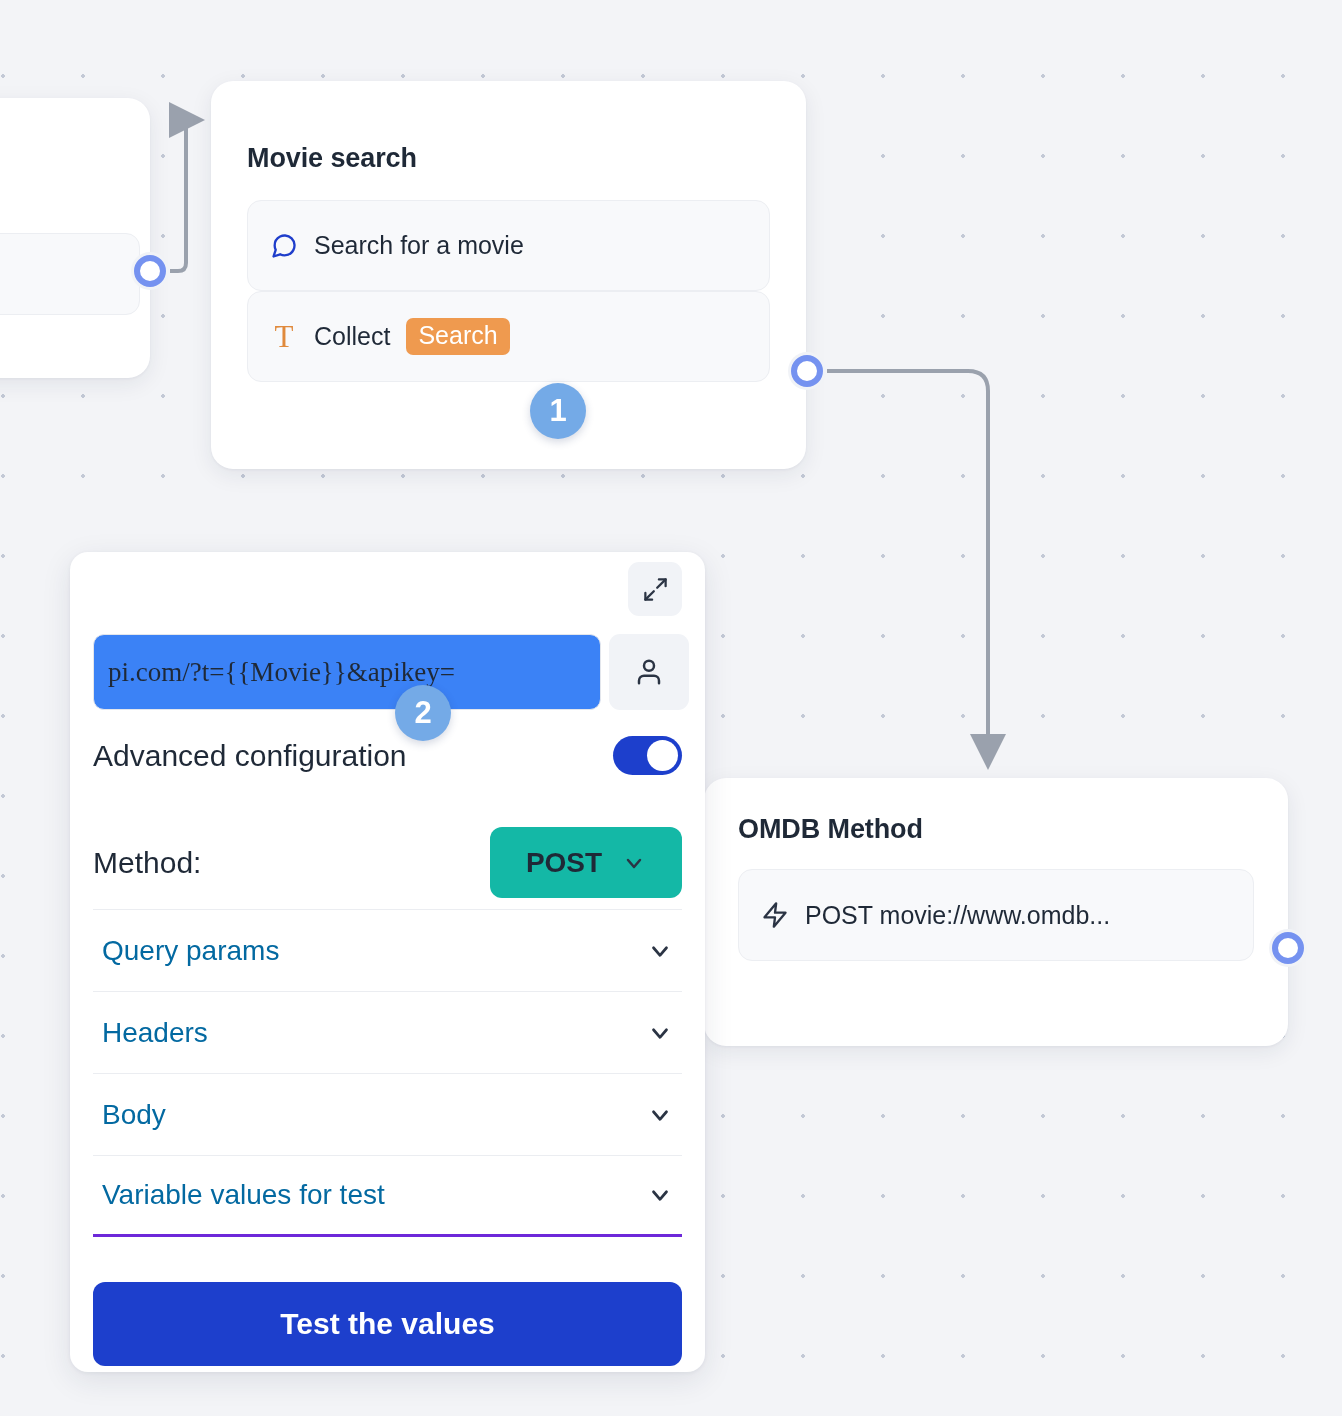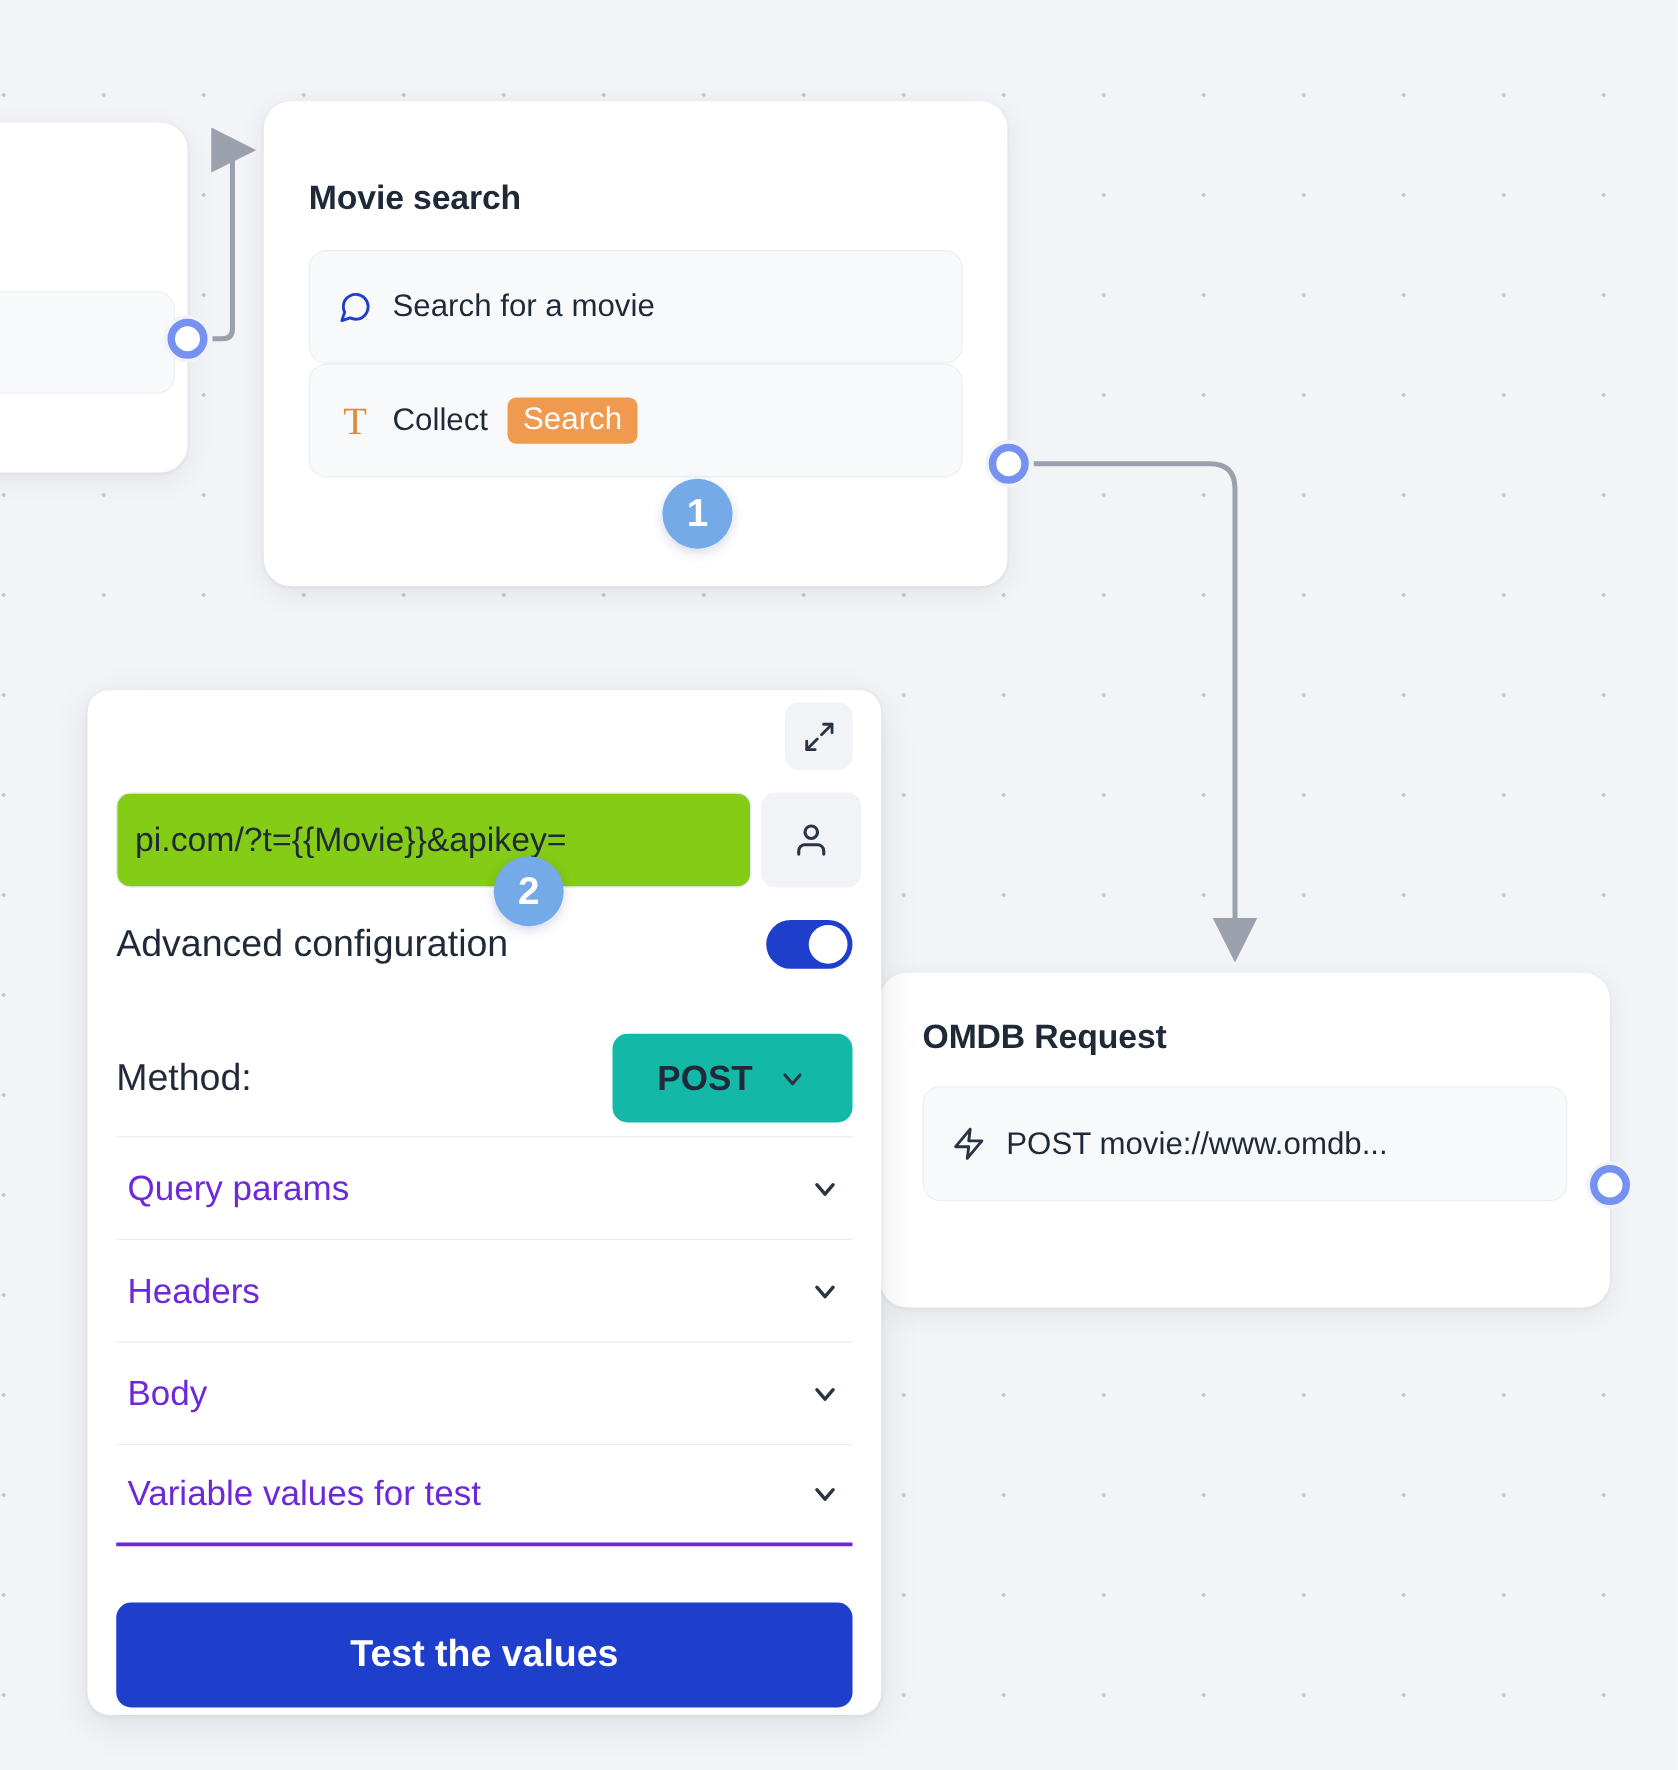--- a/index.html
+++ b/index.html
@@ -132,24 +132,24 @@
     display: flex; align-items: center; justify-content: center;
     cursor: pointer;
   }
   .url-row {
     position: absolute;
     left: 23px; top: 82px;
     display: flex; align-items: stretch; gap: 8px;
   }
   .url-input {
     width: 508px; height: 76px;
-    background: #84cc16;
+    background: #3b82f6;
     border: 1px solid #e3e6ec;
     border-radius: 11px;
-    font-family: Liberation Sans, sans-serif;
+    font-family: Liberation Serif, serif;
     font-size: 27px;
     color: #1f2937;
     padding: 0 14px;
     outline: none;
     overflow: hidden;
     white-space: nowrap;
     display: flex; align-items: center;
   }
   .url-addon {
     width: 80px; height: 76px;
@@ -199,21 +199,21 @@
   }
   .accordion {
     position: absolute;
     left: 23px; top: 357px;
     width: 589px;
   }
   .acc-item {
     height: 82px;
     border-top: 1px solid #ebedf1;
     display: flex; align-items: center; justify-content: space-between;
-    font-size: 28px; color: #6d28d9;
+    font-size: 28px; color: #0369a1;
     padding: 0 9px;
     cursor: pointer;
   }
   .acc-item:last-child { border-bottom: 3px solid #6d28d9; }
   #test-button {
     position: absolute;
     left: 23px; top: 730px;
     width: 589px; height: 84px;
     background: #1d3fcc;
     color: #ffffff;
@@ -278,21 +278,21 @@
       <span class="icon-t">T</span>
       <span>Collect</span>
       <span class="var-chip">Search</span>
     </div>
   </div>
   <div class="handle" id="handle-movie-out"></div>
 
   <div class="step-badge" id="step-1">1</div>
 
   <div class="node" id="node-omdb">
-    <div class="node-title">OMDB Request</div>
+    <div class="node-title">OMDB Method</div>
     <div class="node-row">
       <svg class="icon-zap" viewBox="0 0 24 24" fill="none" stroke="#2b3444" stroke-width="2" stroke-linecap="round" stroke-linejoin="round">
         <polygon points="13 2 3 14 12 14 11 22 21 10 12 10 13 2"></polygon>
       </svg>
       <span>POST movie://www.omdb...</span>
     </div>
   </div>
   <div class="handle" id="handle-omdb-out"></div>
 
   <div id="config-panel">

